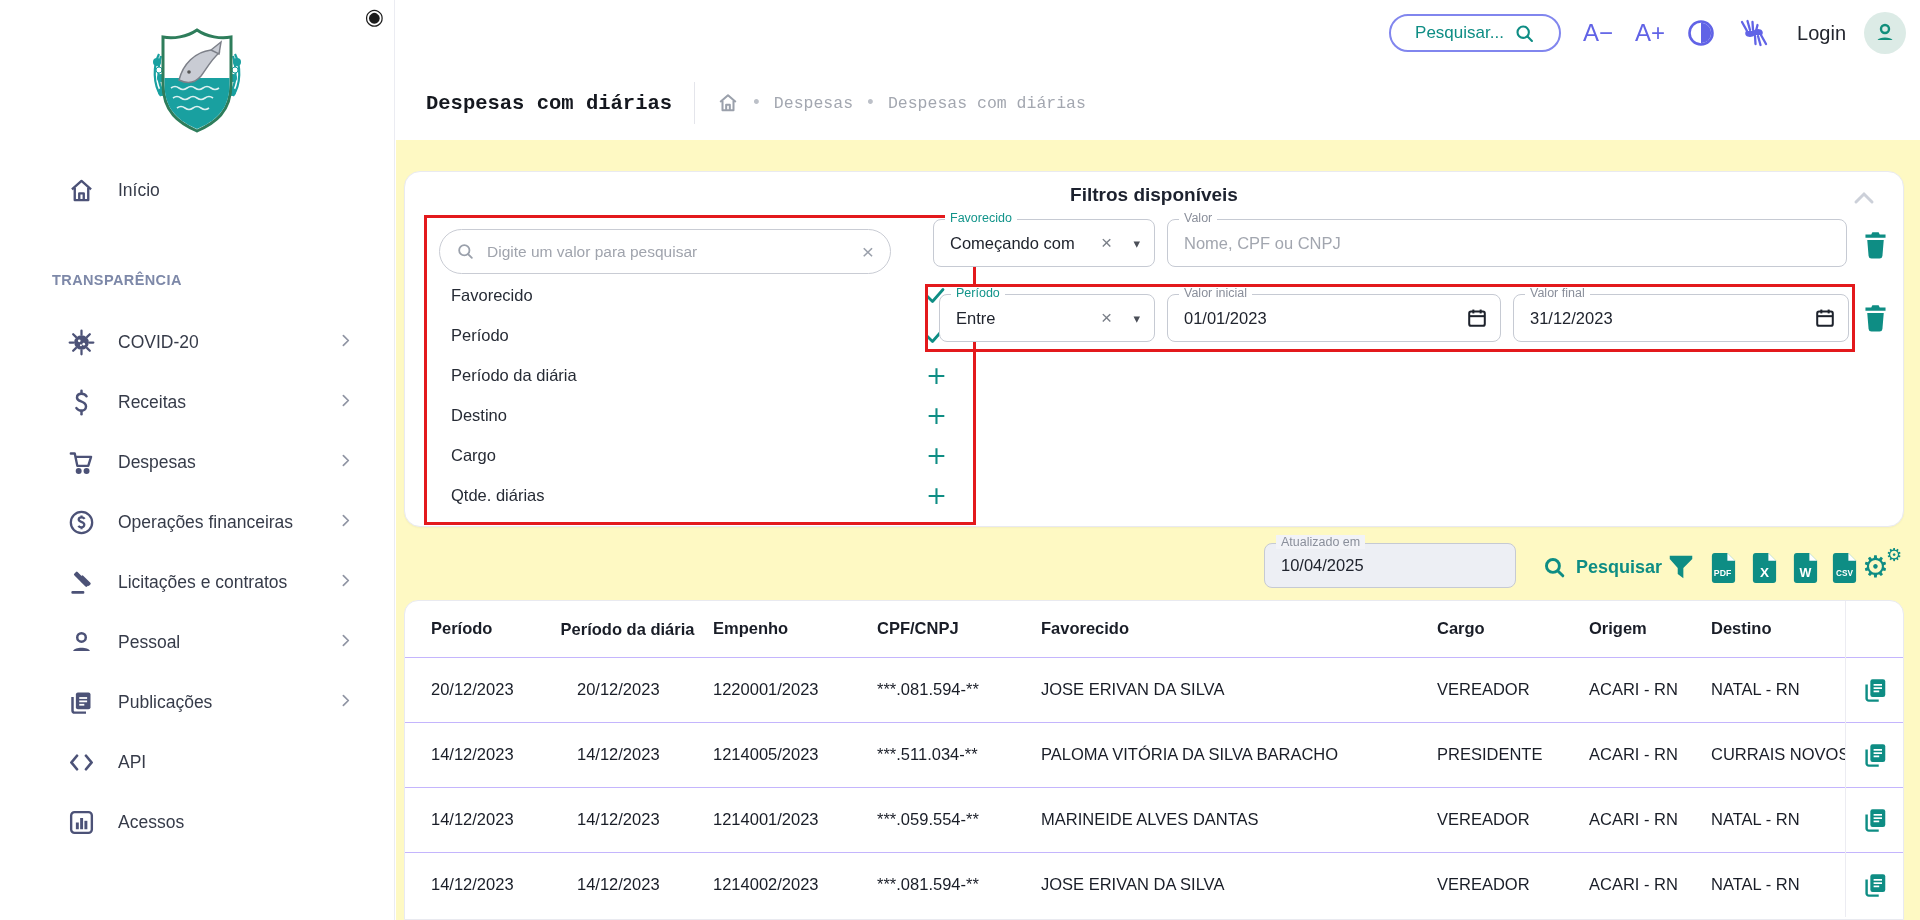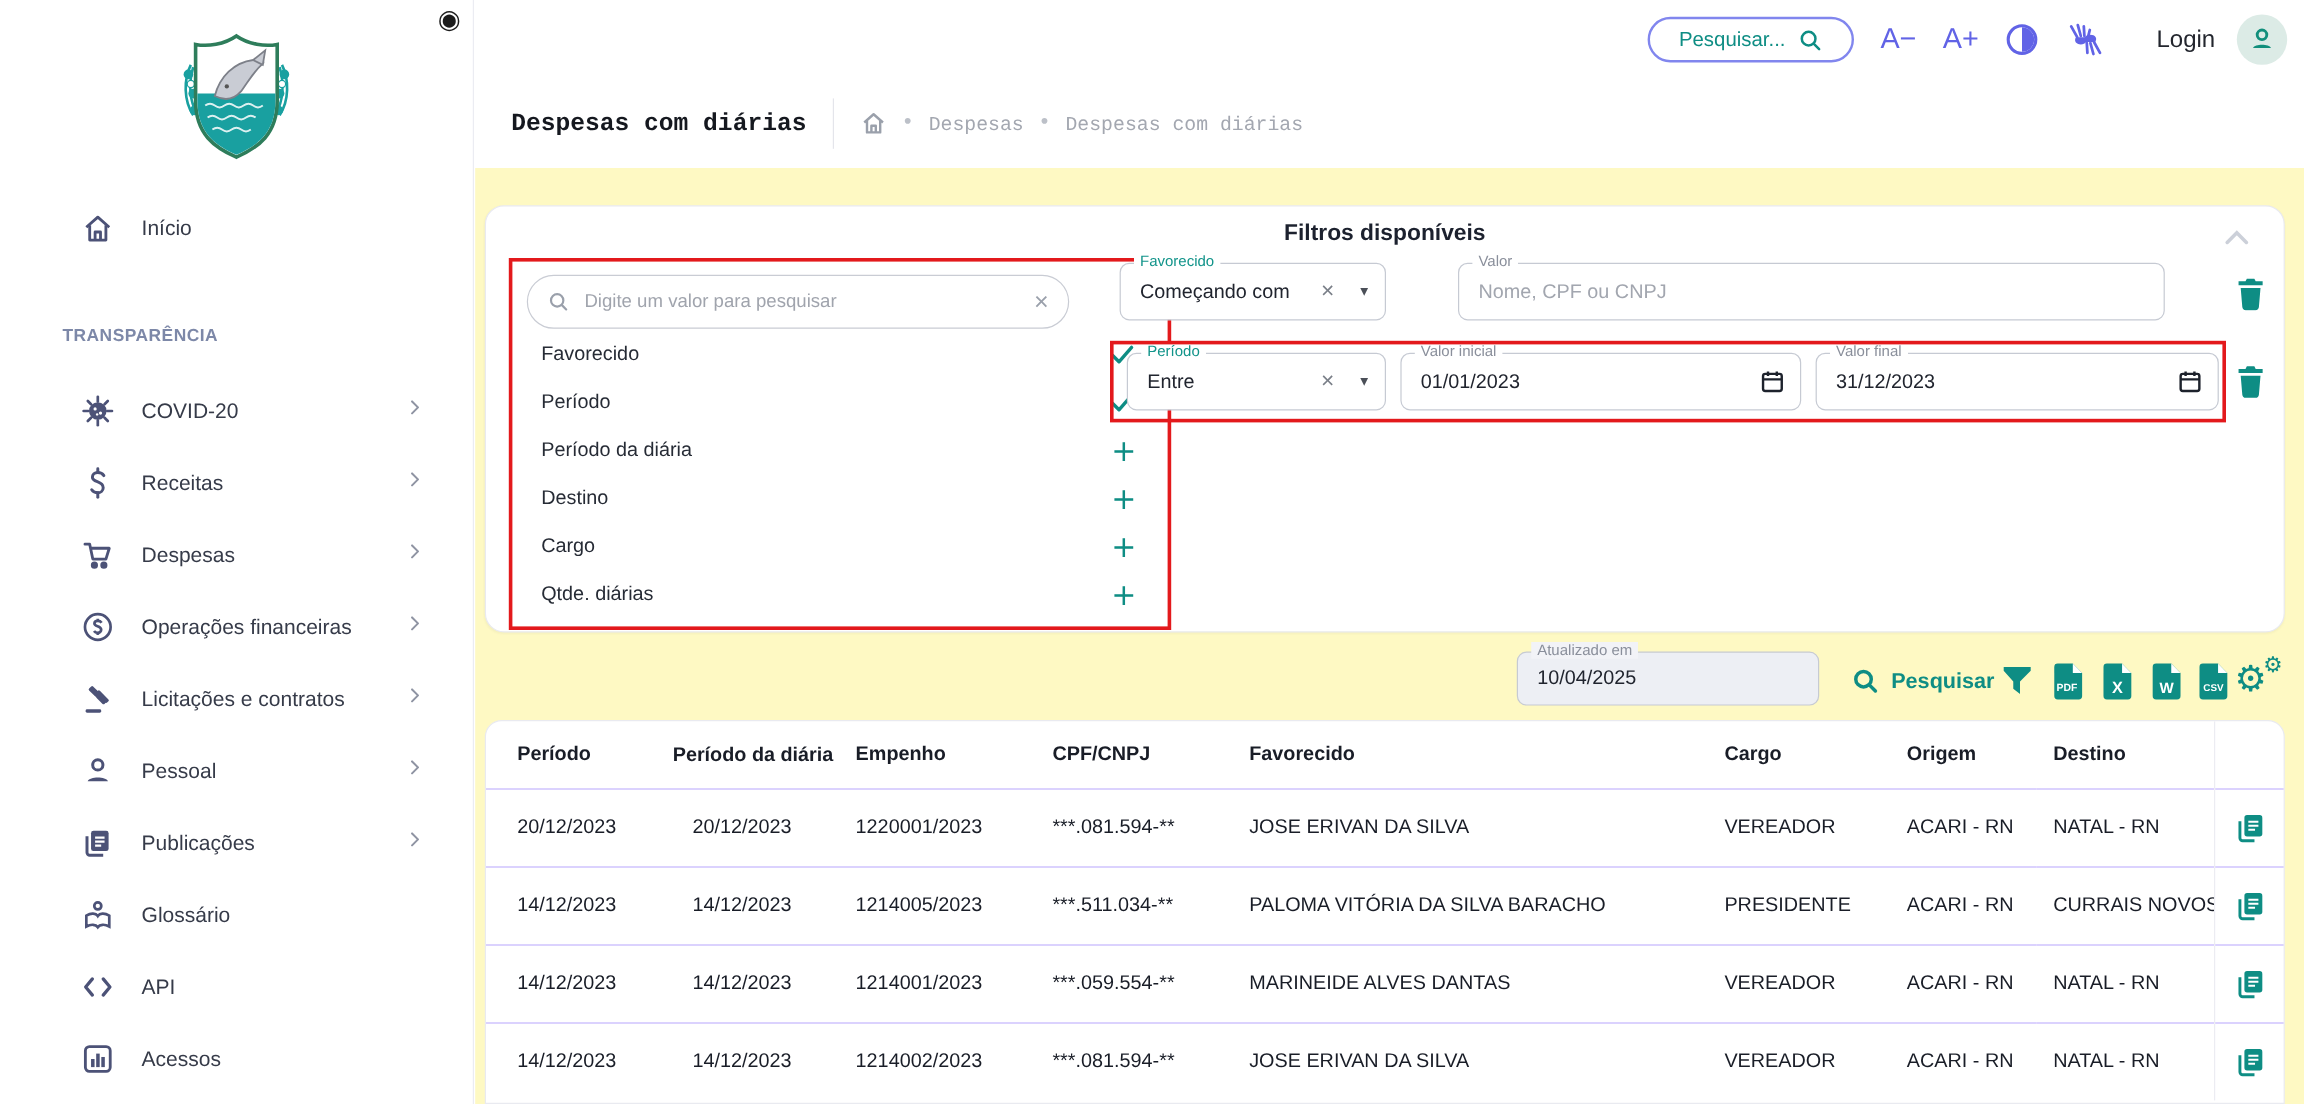--- a/index.html
+++ b/index.html
@@ -26,21 +26,21 @@
 
   
   .topbar { position:absolute; left:396px; top:0; width:1524px; height:66px; background:#fff;
     display:flex; align-items:center; justify-content:flex-end; padding-right:14px; }
   .search-pill { width:172px; height:38px; border:2px solid #8186ee; border-radius:20px;
     display:flex; align-items:center; justify-content:center; gap:10px; cursor:pointer; }
   .search-pill .txt { color:#0e8d84; font-size:17px; }
   .a11y-btn { color:#6163e6; font-size:24px; font-weight:500; margin-left:22px; cursor:pointer;
     line-height:1; }
   .a11y-ic { margin-left:22px; cursor:pointer; display:flex; }
-  .login { margin-left:42px; font-size:20px; color:#23262e; cursor:pointer; }
+  .login { margin-left:26px; font-size:20px; color:#23262e; cursor:pointer; }
   .avatar { margin-left:18px; width:42px; height:42px; border-radius:50%; background:#dcebe6;
     display:flex; align-items:center; justify-content:center; cursor:pointer; }
 
   
   .crumb-bar { position:absolute; left:396px; top:66px; width:1524px; height:74px; background:#fff;
     display:flex; align-items:center; padding-left:30px;font-family:Liberation Mono, monospace; }
   .page-title { font-size:20.5px; font-weight:bold; color:#15181f; }
   .crumb-div { width:1px; height:42px; background:#e4e5eb; margin:0 22px; }
   .crumbs { display:flex; align-items:center; gap:12px; color:#a3a7b0; font-size:16.5px; }
   .crumb-dot { color:#bcc0c8; font-size:18px; }
@@ -263,29 +263,20 @@
               <line x1="10" y1="8" x2="17" y2="8"></line>
               <line x1="10" y1="11" x2="17" y2="11"></line>
               <line x1="10" y1="14" x2="14.5" y2="14"></line>
             </g>
           </svg>
         </span>
         <span class="nav-lb">Publicações</span>
         <span class="nav-ch"><svg viewBox="0 0 24 24" fill="none" stroke="#8f94a3" stroke-width="2.4" stroke-linecap="round" stroke-linejoin="round">
             <polyline points="9,5 16,12 9,19"></polyline>
           </svg></span>
-      </div>
-      <div class="nav-item">
-        <span class="nav-ic">
-          <svg viewBox="0 0 24 24" fill="none" stroke="#4c5277" stroke-width="2">
-            <circle cx="12" cy="5.3" r="2.6"></circle>
-            <path d="M3.5 20.5 V12.5 C7 10.3 10.5 10.6 12 12.8 C13.5 10.6 17 10.3 20.5 12.5 V20.5 C17 18.6 13.5 18.9 12 21 C10.5 18.9 7 18.6 3.5 20.5 Z"></path>
-          </svg>
-        </span>
-        <span class="nav-lb">Glossário</span>
       </div>
       <div class="nav-item">
         <span class="nav-ic">
           <svg viewBox="0 0 24 24" fill="none" stroke="#4c5277" stroke-width="2.4" stroke-linecap="round" stroke-linejoin="round">
             <polyline points="8,6 3,12 8,18"></polyline>
             <polyline points="16,6 21,12 16,18"></polyline>
           </svg>
         </span>
         <span class="nav-lb">API</span>
       </div>
@@ -417,21 +408,21 @@
           </div>
         </div>
     </div>
 
     <div class="fld" style="left:528px; top:47px; width:222px;">
       <span class="fld-lab teal">Favorecido</span>
       <span class="fld-val">Começando com</span>
       <span class="sel-x">×</span>
       <span class="sel-car">▾</span>
     </div>
-    <div class="fld" style="left:762px; top:47px; width:589px;margin-left:48px;">
+    <div class="fld" style="left:762px; top:47px; width:680px;">
       <span class="fld-lab">Valor</span>
       <input placeholder="Nome, CPF ou CNPJ" style="">
     </div>
     <span class="trash" style="left:1457px; top:58px;">
       <svg width="27" height="29" viewBox="0 0 24 26" fill="#0e8d84">
         <path d="M9.2 2 h5.6 l1 2 H21 v3 H3 V4 h5.2 Z"></path>
         <path d="M4.6 9 h14.8 l-1.2 14.2 a2.6 2.6 0 0 1 -2.6 2.3 H8.4 a2.6 2.6 0 0 1 -2.6 -2.3 Z"></path>
       </svg>
     </span>
 

